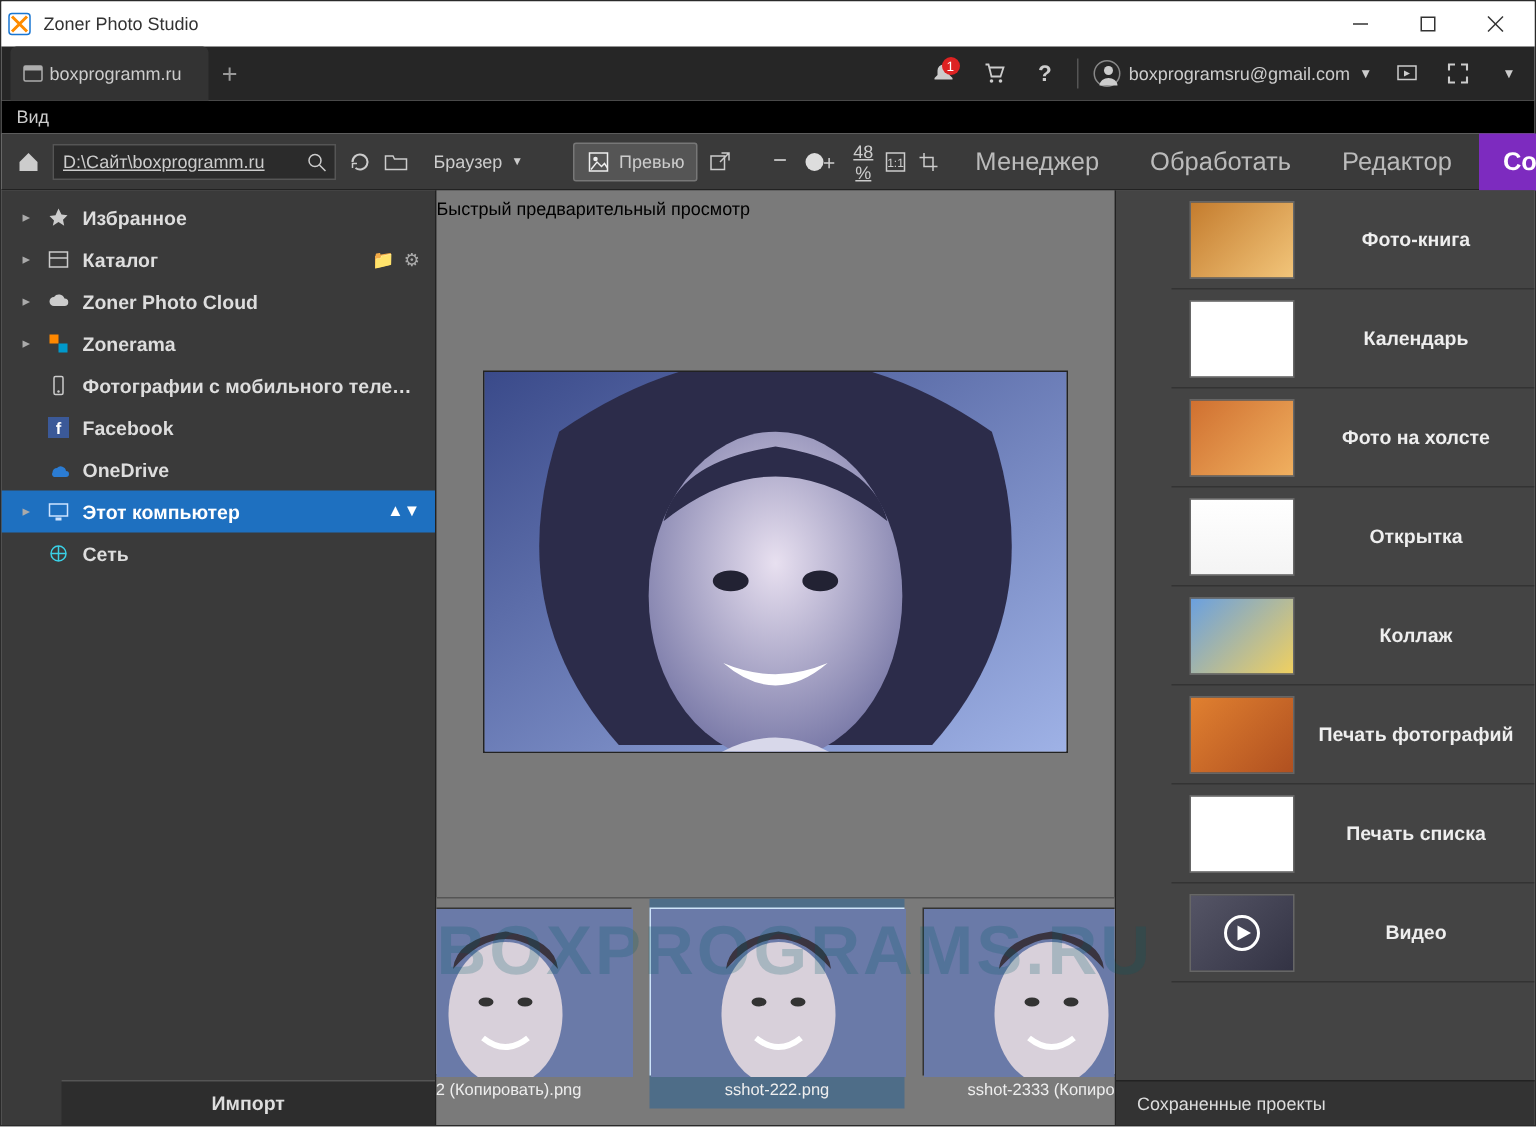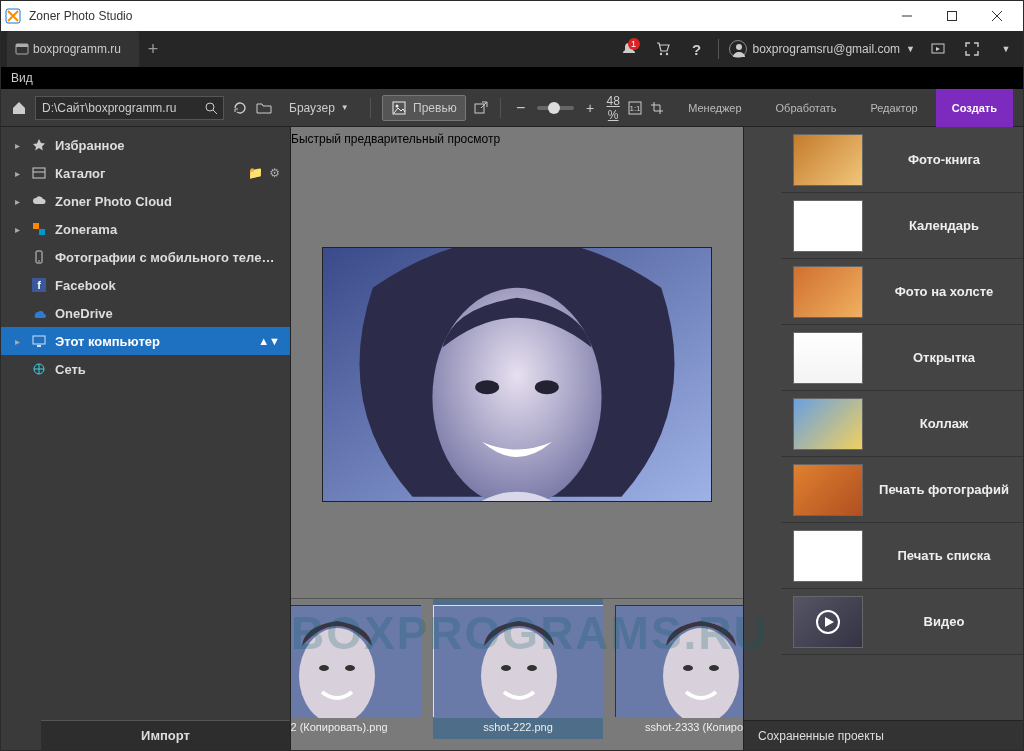--- a/index.html
+++ b/index.html
@@ -17,30 +17,30 @@
   .tab-plus { width:28px; text-align:center; font-size:18px; color:#999; }
   .apphdr .spacer { flex:1; }
   .hdr-icon { width:26px; height:26px; display:flex; align-items:center; justify-content:center; margin:0 4px; position:relative; color:#ccc; }
   .badge { position:absolute; top:2px; right:2px; background:#d22; color:#fff; font-size:9px; width:12px; height:12px; border-radius:6px; display:flex; align-items:center; justify-content:center; }
   .account { display:flex; align-items:center; gap:6px; font-size:12px; color:#ccc; padding:0 6px;}
   .avatar { width:18px; height:18px; border:1px solid #888; border-radius:50%; display:inline-block; }
   
   .viewrow { height:22px; background:#000000; color:#ccc; font-size:12px; padding:2px 10px; display:flex; align-items:center; }
   
   .toolbar { height:38px; background:#3a3a3a; display:flex; align-items:center; padding:0 10px; gap:8px; color:#ccc; font-size:12px; border-bottom:1px solid #222;}
-  .addr { display:flex; align-items:center; background:#2b2b2b; border:1px solid #555; height:24px; width:200px; }
+  .addr { display:flex; align-items:center; background:#2b2b2b; border:1px solid #555; height:24px; width:200px;text-decoration:underline; }
   .addr input { flex:1; background:transparent; border:0; color:#ccc; font-size:12px; padding:0 6px; outline:none; }
   .tbtn { height:26px; padding:0 8px; display:flex; align-items:center; gap:6px; color:#ccc; border:1px solid transparent; border-radius:2px;}
   .tbtn.active { background:#555; border-color:#777; }
   .ico { width:16px; height:16px; display:inline-flex; align-items:center; justify-content:center; }
   .sep { width:1px; height:20px; background:#555; margin:0 4px; }
   .slider { width:110px; height:4px; background:#666; position:relative; border-radius:2px; }
   .slider .thumb { position:absolute; top:-4px; width:12px; height:12px; border-radius:50%; background:#ddd; }
   .mode-tabs { margin-left:auto; display:flex; align-items:center; gap:2px; height:38px;}
-  .mode { padding:0 16px; height:38px; display:flex; align-items:center; color:#bbb; font-size:11px;}
+  .mode { padding:0 16px; height:38px; display:flex; align-items:center; color:#bbb; font-size:17px;}
   .mode.create { background:#7d2bbf; color:#fff; font-weight:bold;align-items:center; }
   
   .body { flex:1; display:flex; background:#3a3a3a; min-height:0;}
   
   .sidebar { width:290px; background:#3a3a3a; display:flex; flex-direction:column; border-right:1px solid #222;}
   .tree { flex:1; overflow:auto; padding-top:4px;}
   .node { display:flex; align-items:center; gap:8px; height:28px; padding:0 10px 0 14px; color:#ddd; font-size:13px;}
   .node .arrow { width:8px; font-size:10px; color:#aaa; }
   .node.selected { background:#1e70c0; color:#fff; }
   .node .tools { margin-left:auto; display:flex; gap:6px; color:#aaa; font-size:12px;}

